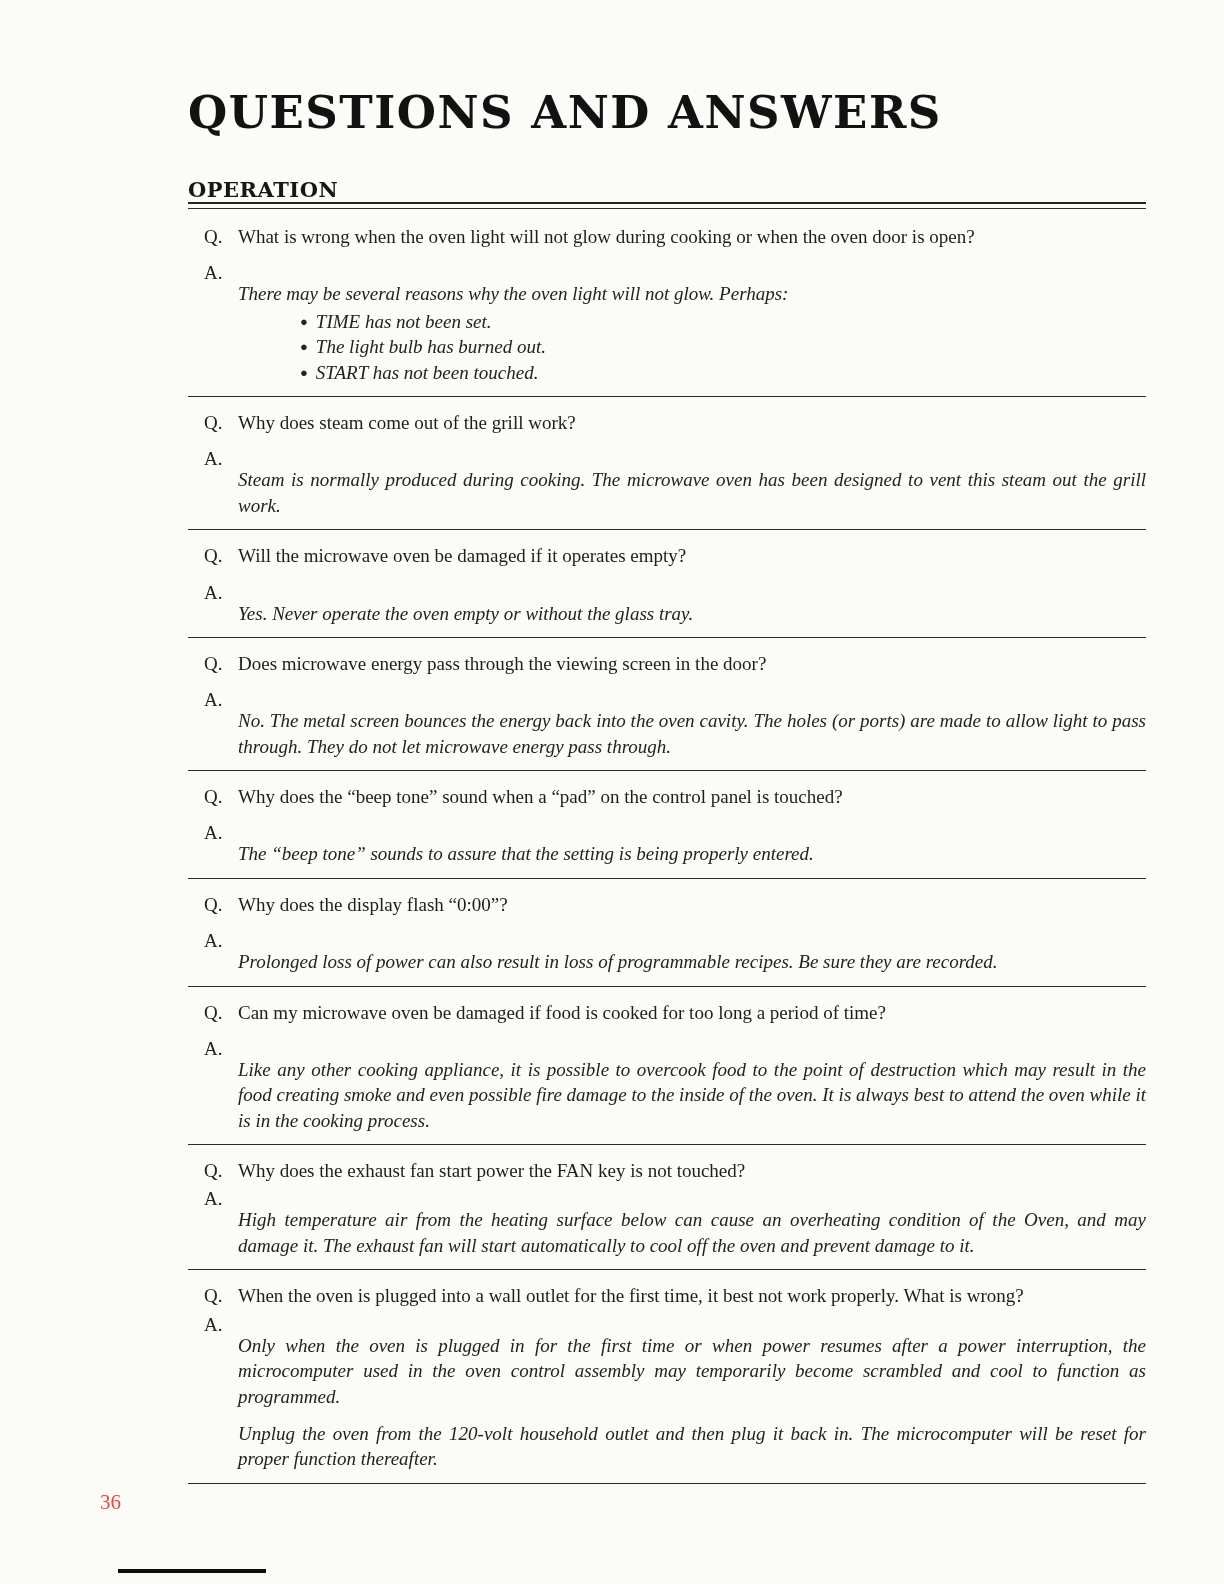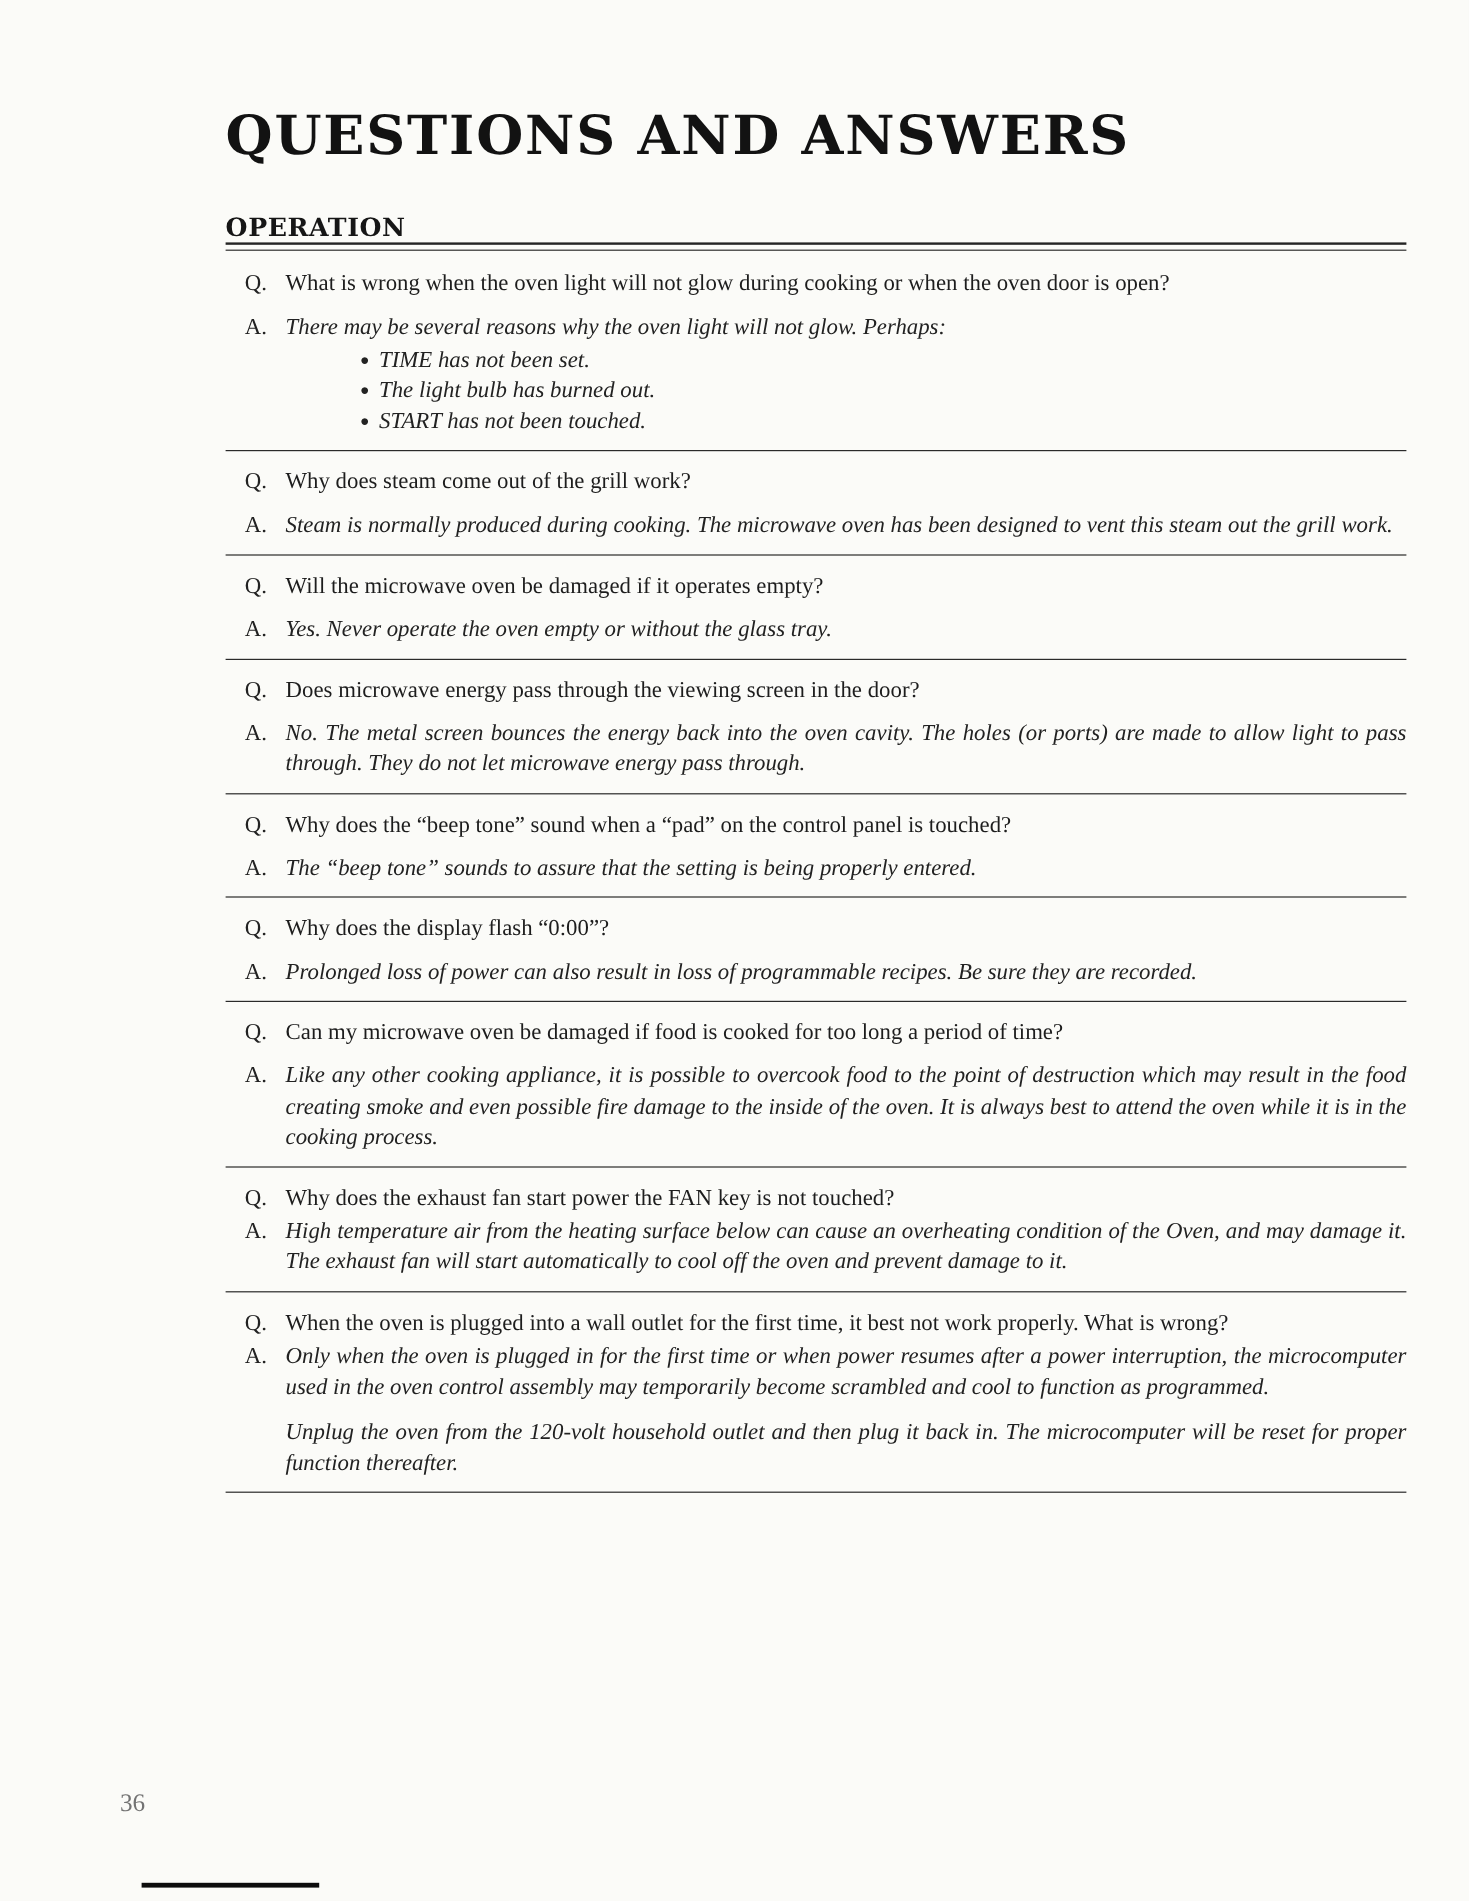--- a/index.html
+++ b/index.html
@@ -5,21 +5,21 @@
   * { margin: 0; padding: 0; box-sizing: border-box; }
   html, body { background: #f6f6f3; }
   body {
     width: 1224px; height: 1584px;
     position: relative;
     overflow: hidden;
     font-family: "Liberation Serif", serif;
     color: #1b1b1b;
     background: #fbfbf8;
   }
-  .page { padding: 86px 52px 0 188px; }
+  .page { padding: 86px 78px 0 188px; }
 
   .doc-title {
     font-family: "DejaVu Serif", serif;
     font-size: 45px;
     font-weight: bold;
     letter-spacing: 1.5px;
     color: #121212;
     margin-bottom: 38px;
   }
 
@@ -55,20 +55,21 @@
     flex: 1;
   }
   .a-line { margin-top: 11px; }
   .qa.tight .a-line { margin-top: 3px; }
   .a-body { flex: 1; }
   .a-text, .bullets {
     font-style: italic;
     font-size: 19px;
     line-height: 1.34;
     color: #222;
+    margin-top: 21px;
   }
   .a-text { text-align: justify; }
   .a-text + .a-text { margin-top: 12px; }
 
   .bullets { list-style: none; margin: 2px 0 0 62px; }
   .bullets li { display: flex; align-items: baseline; }
   .bullet-mark {
     font-style: normal;
     font-size: 13px;
     margin-right: 8px;
@@ -81,21 +82,21 @@
     border: none;
     border-top: 1.6px solid #2a2a2a;
     margin: 0;
   }
 
   .page-number {
     position: absolute;
     left: 100px;
     top: 1490px;
     font-size: 21px;
-    color: #737373;
+    color: #ef4444;
   }
   .footer-mark {
     position: absolute;
     left: 118px;
     top: 1569px;
     width: 148px;
     height: 4px;
     background: #0d0d0d;
   }
 </style>

